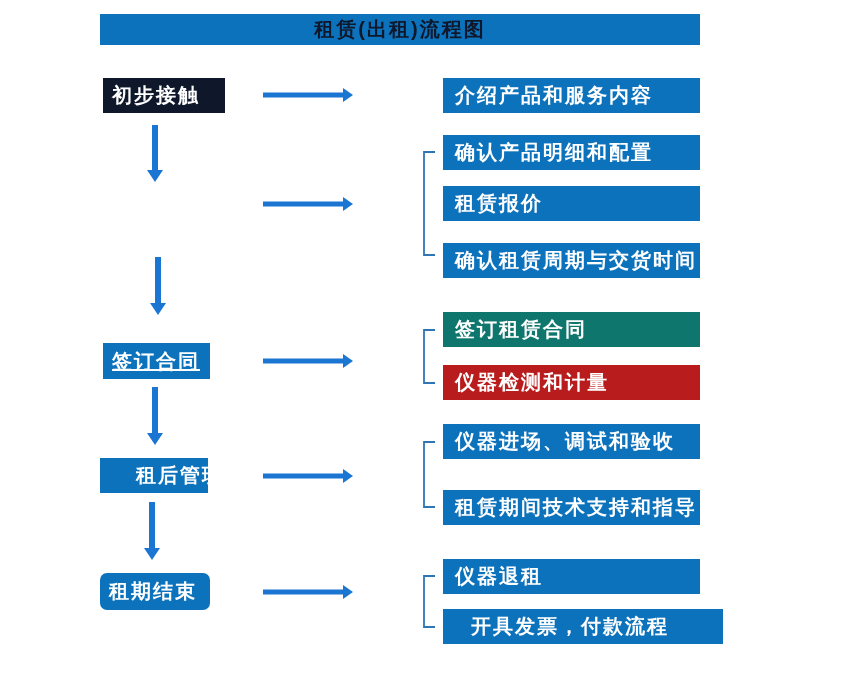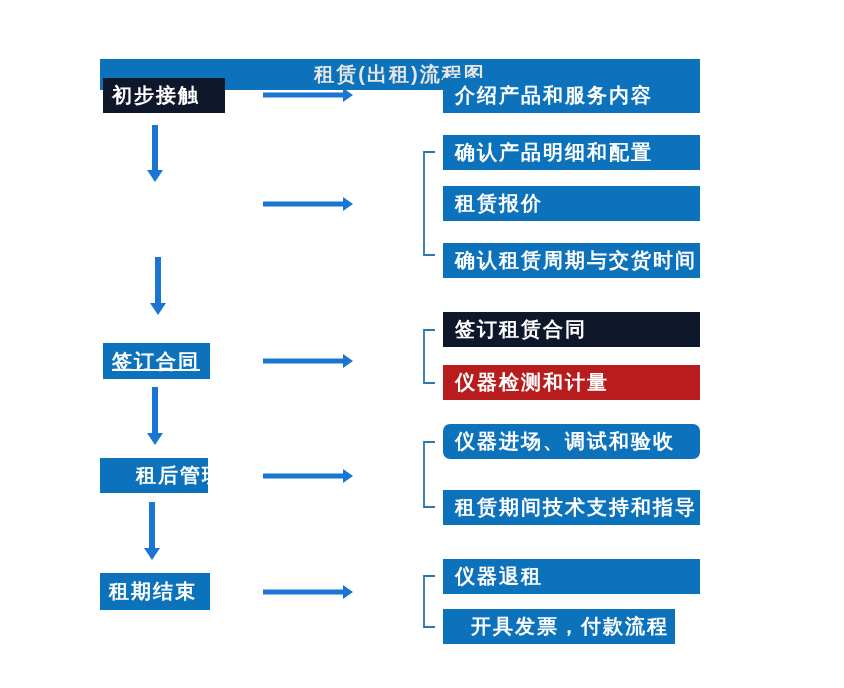--- a/index.html
+++ b/index.html
@@ -13,26 +13,25 @@
     height: 688px;
     background: #ffffff;
     font-family: "Liberation Sans", sans-serif;
     overflow: hidden;
   }
   .title-banner {
     position: absolute;
     display: flex;
     align-items: center;
     justify-content: center;
-    color: #e5e5e5;
+    color: #0f172a;
     font-weight: bold;
     font-size: 20px;
     letter-spacing: 2px;
     white-space: nowrap;
-    margin-top: 45px;
   }
   .step-box, .detail-box {
     position: absolute;
     color: #ffffff;
     font-weight: bold;
     font-size: 20px;
     letter-spacing: 2px;
     display: flex;
     align-items: center;
     box-sizing: border-box;
@@ -73,24 +72,24 @@
       <line x1="263" y1="592" x2="344" y2="592" stroke="#1b75d2" stroke-width="5"></line>
       <polygon points="343,585 343,599 353,592" fill="#1b75d2"></polygon>
       <path d="M 435 152 L 424 152 L 424 255 L 435 255" fill="none" stroke="#2e75b6" stroke-width="1.8"></path>
       <path d="M 435 330 L 424 330 L 424 383 L 435 383" fill="none" stroke="#2e75b6" stroke-width="1.8"></path>
       <path d="M 435 442 L 424 442 L 424 507 L 435 507" fill="none" stroke="#2e75b6" stroke-width="1.8"></path>
       <path d="M 435 576 L 424 576 L 424 627 L 435 627" fill="none" stroke="#2e75b6" stroke-width="1.8"></path>
     </svg>
 <div class="step-box" style="left: 103px; top: 78px; width: 122px; height: 35px; background: #0f172a;">初步接触</div>
     <div class="step-box" style="left: 103px; top: 343px; width: 107px; height: 36px; background: rgb(13, 114, 188); text-decoration: underline;">签订合同</div>
     <div class="step-box" style="left: 100px; top: 458px; width: 108px; height: 35px; background: rgb(13, 114, 188); padding-left: 36px;">租后管理</div>
-    <div class="step-box" style="left: 100px; top: 573px; width: 110px; height: 37px; background: rgb(13, 114, 188);">租期结束</div>
+    <div class="step-box" style="left: 100px; top: 573px; width: 110px; height: 37px; background: rgb(13, 114, 188); border-radius: 7px;">租期结束</div>
     <div class="detail-box" style="left: 443px; top: 78px; width: 257px; height: 35px; background: rgb(13, 114, 188);">介绍产品和服务内容</div>
     <div class="detail-box" style="left: 443px; top: 186px; width: 257px; height: 35px; background: rgb(13, 114, 188);">租赁报价</div>
     <div class="detail-box" style="left: 443px; top: 135px; width: 257px; height: 35px; background: rgb(13, 114, 188);">确认产品明细和配置</div>
     <div class="detail-box" style="left: 443px; top: 243px; width: 257px; height: 35px; background: rgb(13, 114, 188);">确认租赁周期与交货时间</div>
-    <div class="detail-box" style="left: 443px; top: 312px; width: 257px; height: 35px; background: #0f172a; font-family: Liberation Serif, serif;">签订租赁合同</div>
+    <div class="detail-box" style="left: 443px; top: 312px; width: 257px; height: 35px; background: #0f766e; font-family: Liberation Serif, serif;">签订租赁合同</div>
     <div class="detail-box" style="left: 443px; top: 365px; width: 257px; height: 35px; background: #b91c1c;">仪器检测和计量</div>
-    <div class="detail-box" style="left: 443px; top: 424px; width: 257px; height: 35px; background: rgb(13, 114, 188); border-radius: 7px;">仪器进场、调试和验收</div>
+    <div class="detail-box" style="left: 443px; top: 424px; width: 257px; height: 35px; background: rgb(13, 114, 188);">仪器进场、调试和验收</div>
     <div class="detail-box" style="left: 443px; top: 490px; width: 257px; height: 35px; background: rgb(13, 114, 188);">租赁期间技术支持和指导</div>
     <div class="detail-box" style="left: 443px; top: 559px; width: 257px; height: 35px; background: rgb(13, 114, 188);">仪器退租</div>
-    <div class="detail-box" style="left: 443px; top: 609px; width: 232px; height: 35px; background: rgb(13, 114, 188); padding-left: 28px;">开具发票，付款流程</div>
+    <div class="detail-box" style="left: 443px; top: 609px; width: 280px; height: 35px; background: rgb(13, 114, 188); padding-left: 28px;">开具发票，付款流程</div>
   </div>
 
 </body></html>

